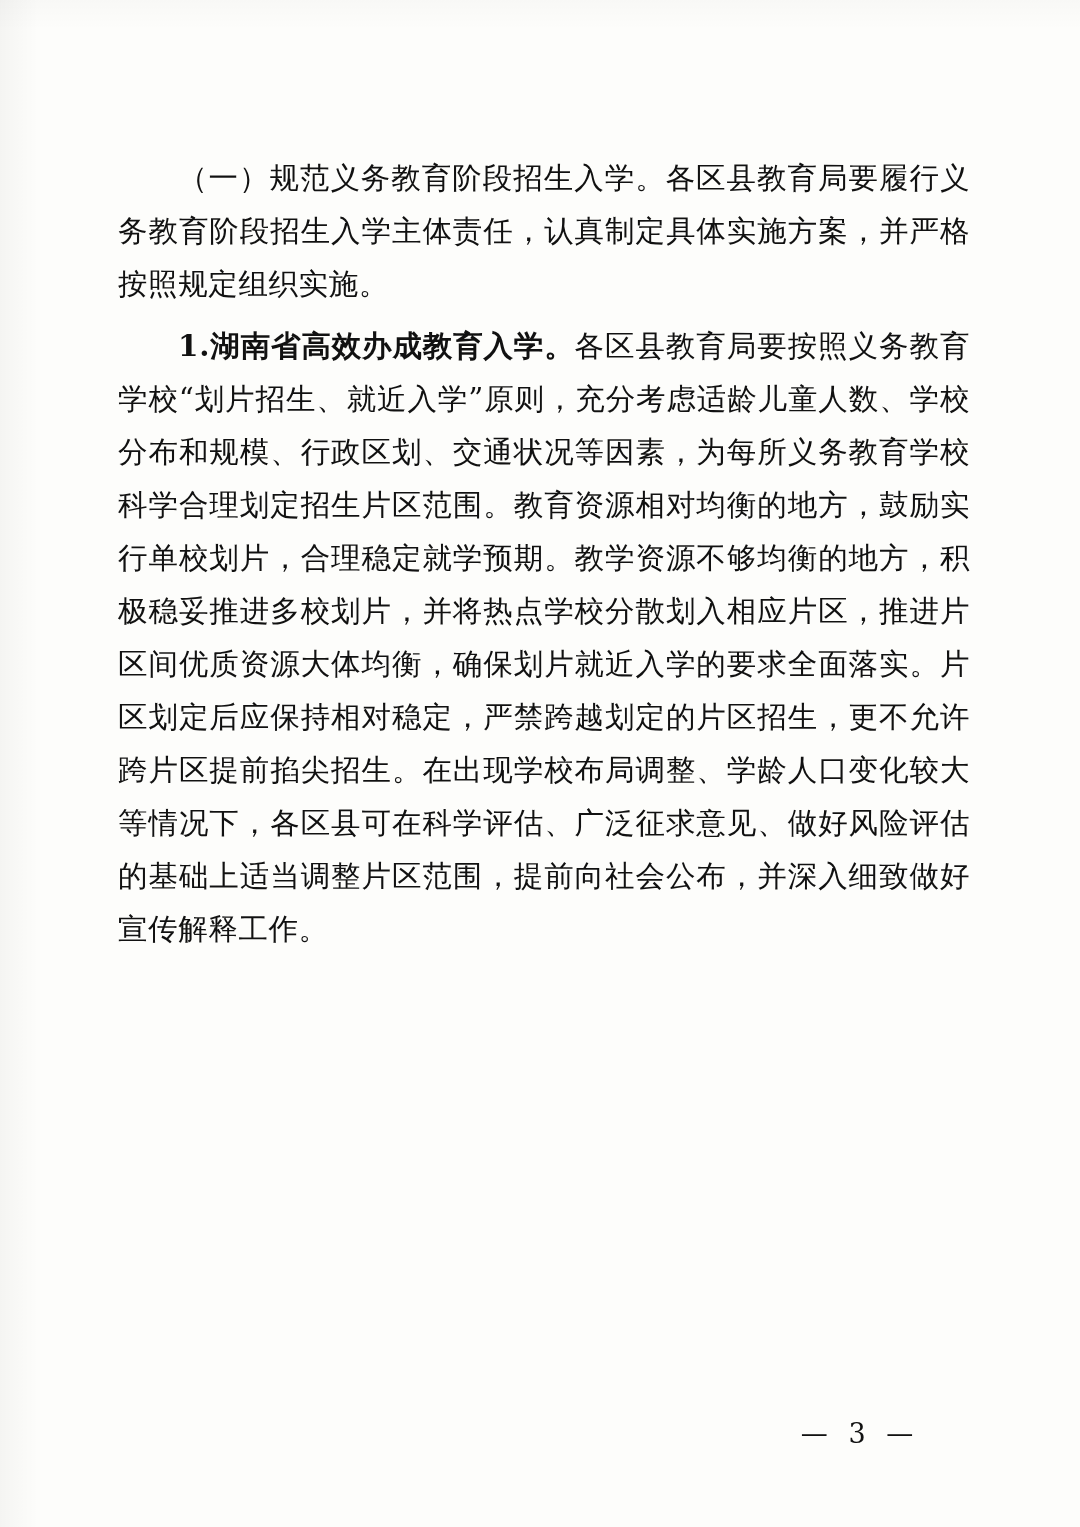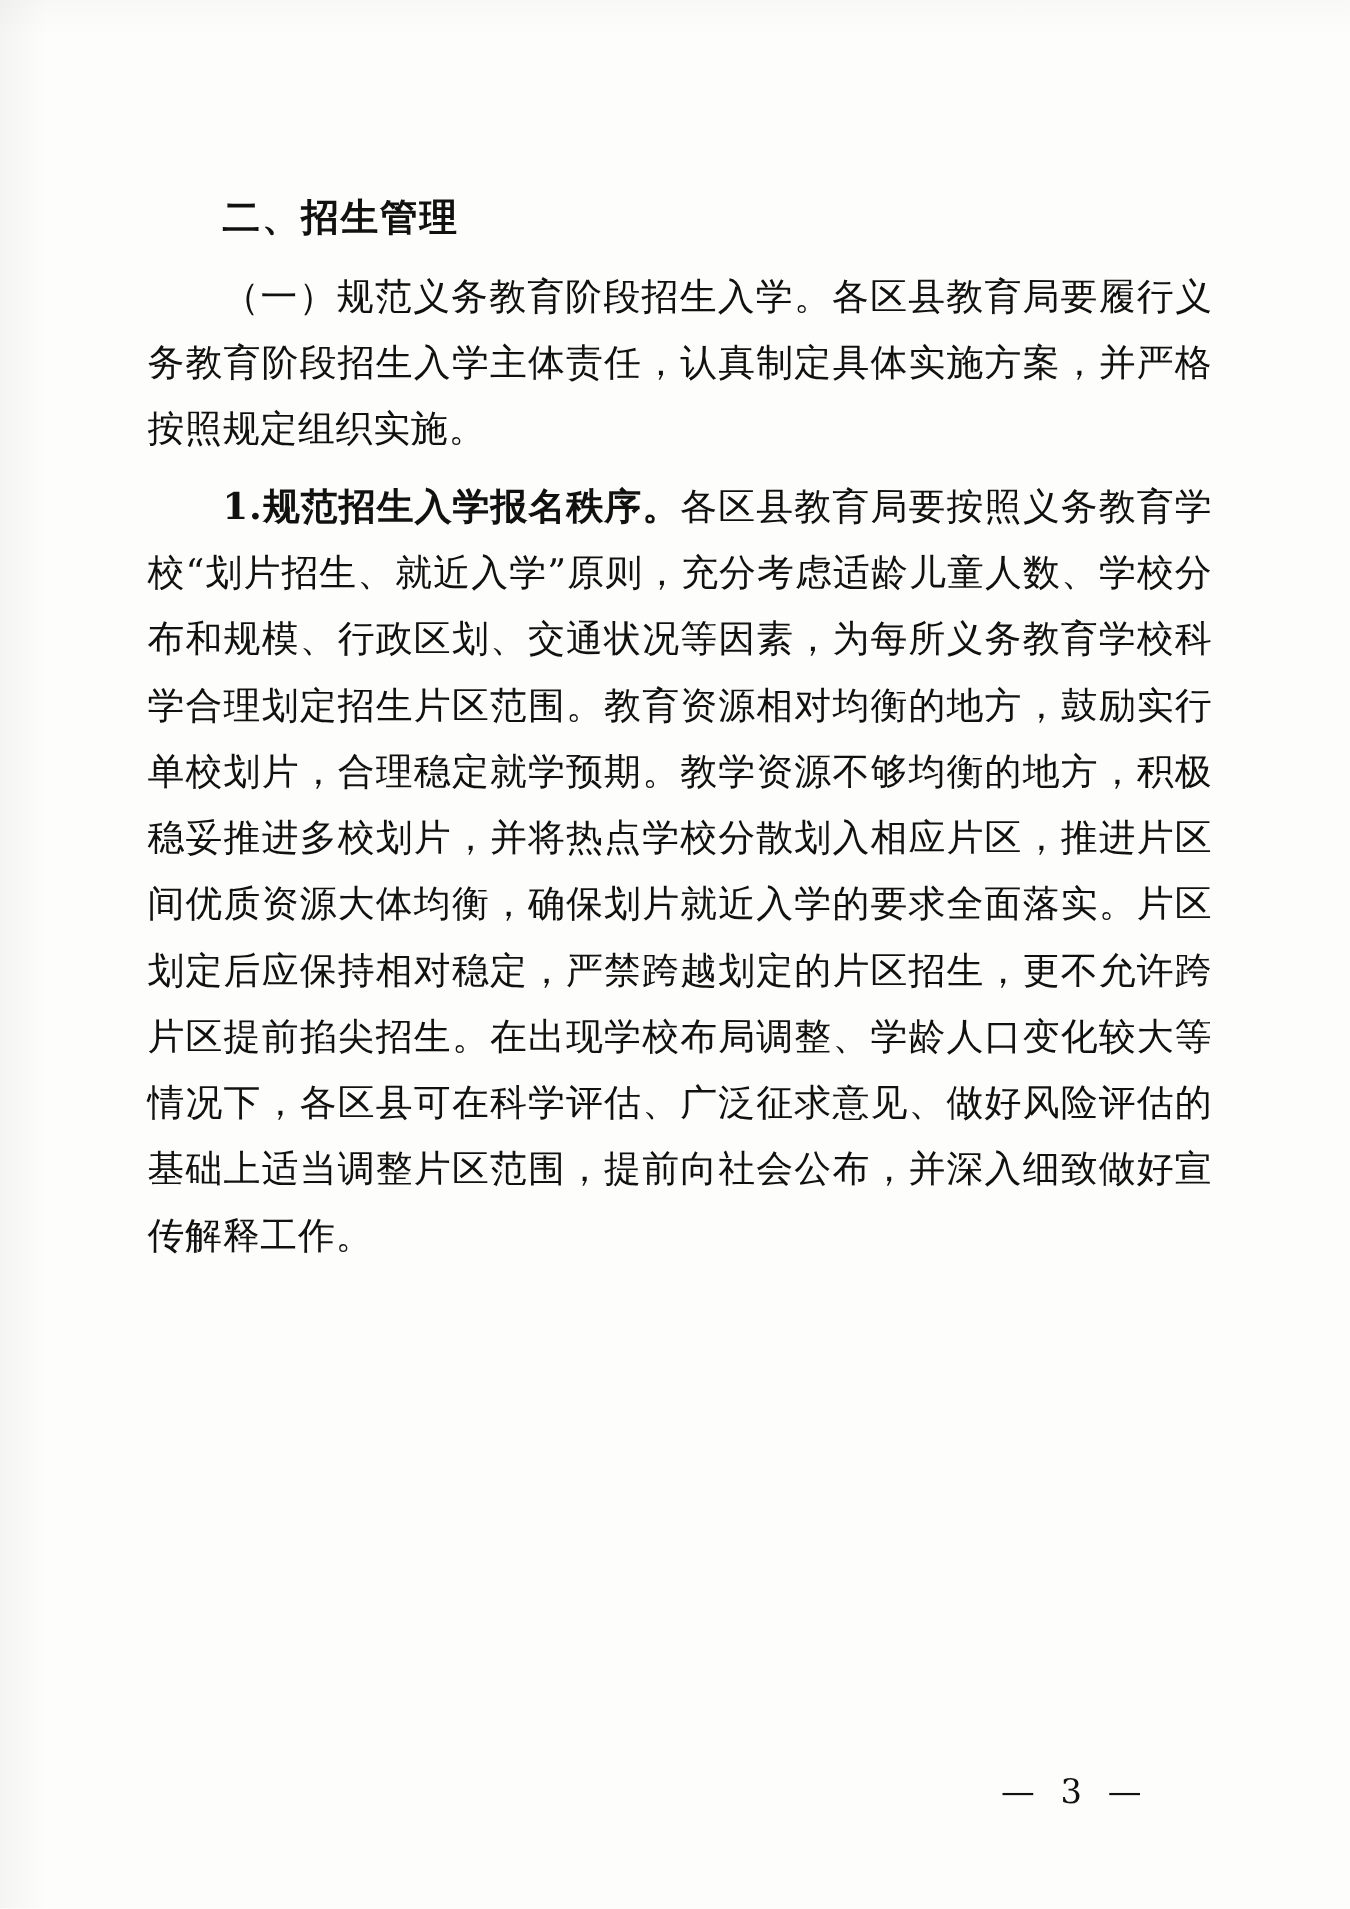--- a/index.html
+++ b/index.html
@@ -75,28 +75,27 @@
     padding-left: 640px;
   }
 </style>
 </head>
 <body>
 
 <div class="page">
 
   <div class="content">
 
-    <h2 class="heading">二、招生管理</h2>
 
     <p class="para">
       <span class="lead-normal">（一）规范义务教育阶段招生入学。</span><span>各区县教育局要履行义务教育阶段招生入学主体责任，认真制定具体实施方案，并严格按照规定组织实施。</span>
     </p>
 
     <p class="para spaced">
-      <span class="num-bold">1.</span><span class="lead-bold">规范招生入学报名秩序。</span><span>各区县教育局要按照义务教育学校“划片招生、就近入学”原则，充分考虑适龄儿童人数、学校分布和规模、行政区划、交通状况等因素，为每所义务教育学校科学合理划定招生片区范围。教育资源相对均衡的地方，鼓励实行单校划片，合理稳定就学预期。教学资源不够均衡的地方，积极稳妥推进多校划片，并将热点学校分散划入相应片区，推进片区间优质资源大体均衡，确保划片就近入学的要求全面落实。片区划定后应保持相对稳定，严禁跨越划定的片区招生，更不允许跨片区提前掐尖招生。在出现学校布局调整、学龄人口变化较大等情况下，各区县可在科学评估、广泛征求意见、做好风险评估的基础上适当调整片区范围，提前向社会公布，并深入细致做好宣传解释工作。</span>
+      <span class="num-bold">1.</span><span class="lead-bold">湖南省高效办成教育入学。</span><span>各区县教育局要按照义务教育学校“划片招生、就近入学”原则，充分考虑适龄儿童人数、学校分布和规模、行政区划、交通状况等因素，为每所义务教育学校科学合理划定招生片区范围。教育资源相对均衡的地方，鼓励实行单校划片，合理稳定就学预期。教学资源不够均衡的地方，积极稳妥推进多校划片，并将热点学校分散划入相应片区，推进片区间优质资源大体均衡，确保划片就近入学的要求全面落实。片区划定后应保持相对稳定，严禁跨越划定的片区招生，更不允许跨片区提前掐尖招生。在出现学校布局调整、学龄人口变化较大等情况下，各区县可在科学评估、广泛征求意见、做好风险评估的基础上适当调整片区范围，提前向社会公布，并深入细致做好宣传解释工作。</span>
     </p>
 
 
   </div>
 
   <div class="page-number">— 3 —</div>
 
 </div>
 
 </body></html>

